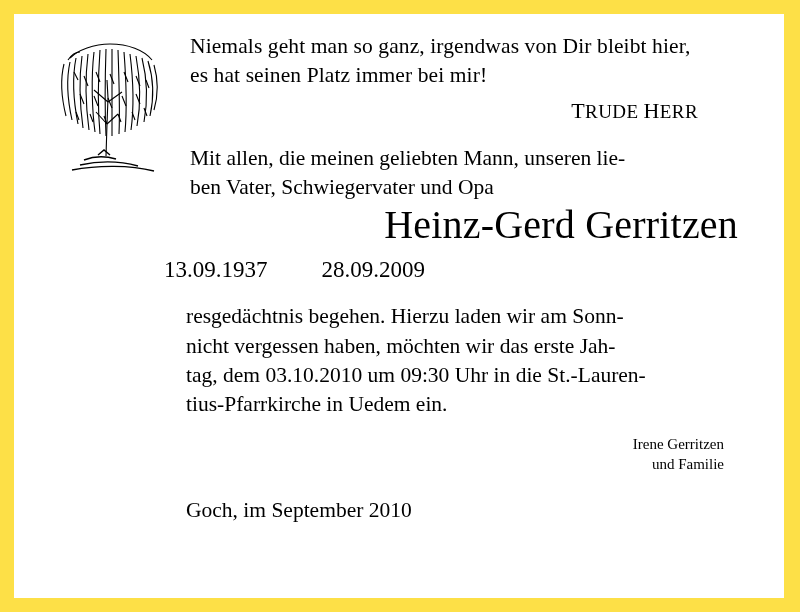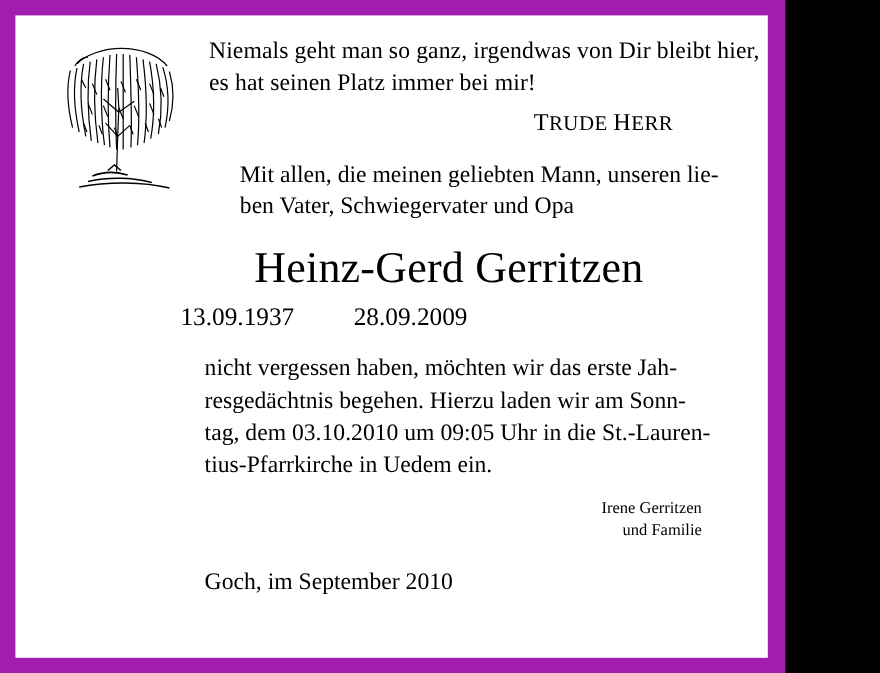--- a/index.html
+++ b/index.html
@@ -10,23 +10,23 @@
   body {
     width: 800px;
     height: 612px;
     overflow: hidden;
     font-family: "Liberation Serif", serif;
   }
   .obituary {
     position: absolute;
     left: 0;
     top: 0;
-    width: 714px;
+    width: 800px;
     height: 612px;
-    background: #a21caf;
+    background: #fde047;
     box-sizing: border-box;
     padding: 14px 16px 14px 14px;
   }
   .card {
     position: relative;
     width: 100%;
     height: 100%;
     background: #ffffff;
     box-sizing: border-box;
     padding: 18px 36px 14px 36px;
@@ -64,26 +64,24 @@
   }
   .intro {
     margin-top: 20px;
     font-size: 21.5px;
     line-height: 1.33;
     color: #000000;
   }
   .intro-line {
     display: block;
     white-space: nowrap;
-    margin-left: 28px;
   }
   .name {
-    text-align: center;
+    text-align: right;
     font-size: 40px;
-    margin-top: 18px;
     margin-left: -26px;
     letter-spacing: 0.2px;
     color: #000000;
   }
   .dates {
     text-align: left;
     font-size: 23px;
     margin-top: 9px;
     margin-left: -26px;
     color: #000000;
@@ -180,23 +178,23 @@
         <span class="intro-line">ben Vater, Schwiegervater und Opa</span>
       </div>
 
       <div class="name">Heinz-Gerd Gerritzen</div>
 
       <div class="dates">
         <span>13.09.1937</span><span class="gap"></span><span>28.09.2009</span>
       </div>
 
       <div class="body-text">
+        <span class="body-line">resgedächtnis begehen. Hierzu laden wir am Sonn-</span>
         <span class="body-line">nicht vergessen haben, möchten wir das erste Jah-</span>
-        <span class="body-line">resgedächtnis begehen. Hierzu laden wir am Sonn-</span>
-        <span class="body-line">tag, dem 03.10.2010 um 09:05 Uhr in die St.-Lauren-</span>
+        <span class="body-line">tag, dem 03.10.2010 um 09:30 Uhr in die St.-Lauren-</span>
         <span class="body-line">tius-Pfarrkirche in Uedem ein.</span>
       </div>
 
       <div class="signature">
         <span class="sig-line">Irene Gerritzen</span>
         <span class="sig-line">und Familie</span>
       </div>
 
       <div class="place">Goch, im September 2010</div>
 

